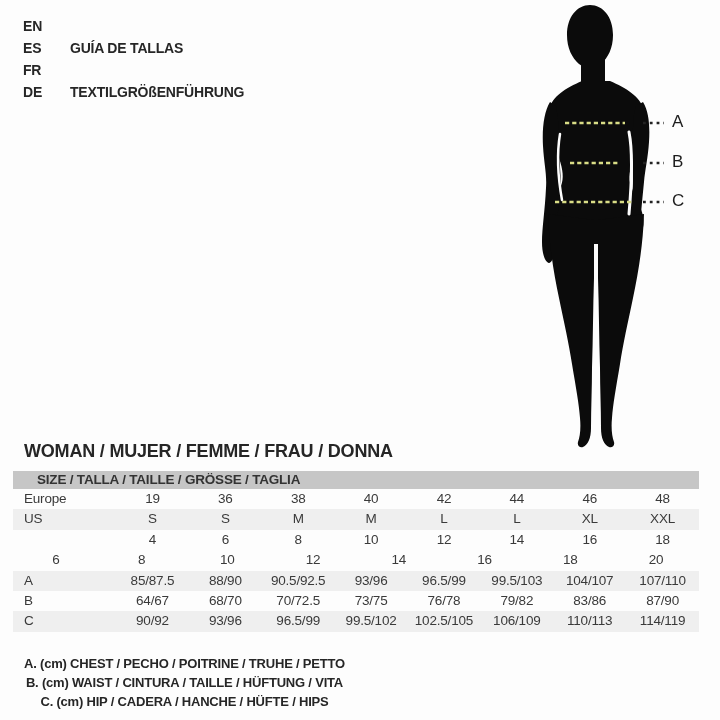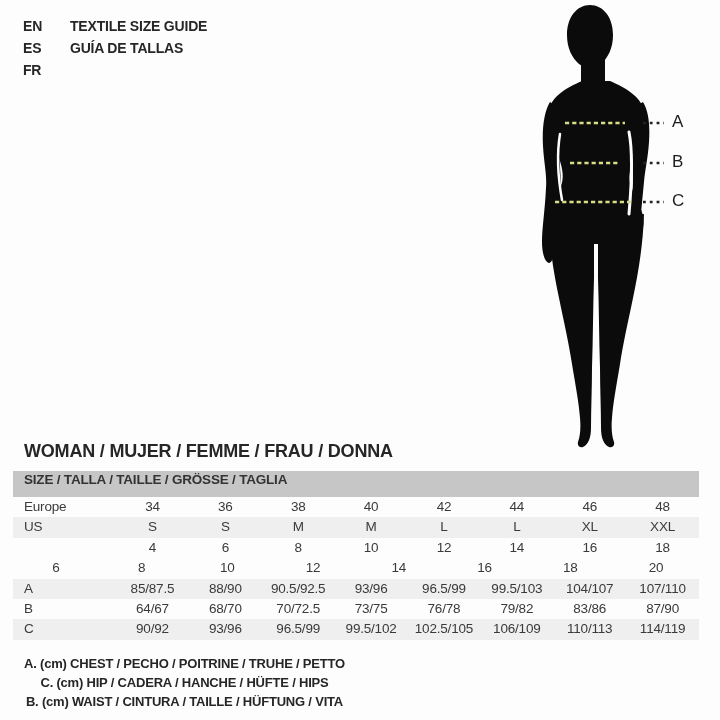--- a/index.html
+++ b/index.html
@@ -16,48 +16,51 @@
   .figure-area { position:absolute; left:490px; top:0; width:230px; height:460px; }
   .figure-area svg { position:absolute; left:0; top:0; }
   .marker-label { position:absolute; left:672px; width:22px; height:20px;
     line-height:20px; font-size:17px; color:#1d1d1d; text-align:left; }
   .marker-a { top:112px; } .marker-b { top:152px; } .marker-c { top:191px; }
   
   .section-title { position:absolute; left:24px; top:441px; font-size:18px;
     font-weight:bold; letter-spacing:-0.2px; color:#262626; }
   
   .size-table { position:absolute; left:13px; top:471px; width:686px; font-size:13.5px; }
-  .t-header { height:26px; line-height:18px; background:#c6c6c6; color:#333;
-    font-weight:bold; letter-spacing:-0.2px; padding-left:11px; box-sizing:border-box; }
+  .t-header { height:18px; line-height:18px; background:#c6c6c6; color:#333;
+    font-weight:bold; letter-spacing:-0.2px; padding-left:24px; box-sizing:border-box; }
   .t-row { display:flex; height:20.4px; line-height:20.4px; color:#3a3a3a;
     letter-spacing:-0.2px; }
   .t-row.shaded { background:#efefef;align-items:flex-end; }
   .t-label { width:103px; box-sizing:border-box; padding-left:11px; }
   .t-cell { flex:1; text-align:center; }
   
   .legend { position:absolute; left:24px; top:654px;text-align:center; }
   .legend-line { height:19px; line-height:19px; font-size:13px; font-weight:bold;
     letter-spacing:-0.2px; color:#262626; }
 </style>
 </head>
 <body>
 
 <div class="page">
 
   <div class="lang-block">
     <div class="lang-row">
       <span class="lang-code">EN</span>
-      <span class="lang-label">TEXTILE SIZE GUIDE</span>
     </div>
     <div class="lang-row">
       <span class="lang-code">ES</span>
       <span class="lang-label">GUÍA DE TALLAS</span>
     </div>
     <div class="lang-row">
       <span class="lang-code">FR</span>
+    </div>
+    <div class="lang-row">
+      <span class="lang-code">DE</span>
+      <span class="lang-label">TEXTILGRÖßENFÜHRUNG</span>
     </div>
   </div>
 
   <div class="figure-area">
     <svg width="230" height="460" viewBox="0 0 230 460" aria-hidden="true">
       <g fill="#0b0b0b">
 
         <path d="M 100 5 C 87 5 77 17 77 35 C 77 48 82 58 89 64 C 93 68 107 68 111 64 C 118 58 123 48 123 35 C 123 17 113 5 100 5 Z"></path>
 
         <rect x="91" y="48" width="24" height="38"></rect>
@@ -111,21 +114,21 @@
   <div class="marker-label marker-b">B</div>
   <div class="marker-label marker-c">C</div>
 
   <div class="section-title">WOMAN / MUJER / FEMME / FRAU / DONNA</div>
 
   <div class="size-table">
     <div class="t-header">SIZE / TALLA / TAILLE / GRÖSSE / TAGLIA</div>
 
     <div class="t-row">
       <span class="t-label">Europe</span>
-      <span class="t-cell">34</span>
+      <span class="t-cell">19</span>
       <span class="t-cell">36</span>
       <span class="t-cell">38</span>
       <span class="t-cell">40</span>
       <span class="t-cell">42</span>
       <span class="t-cell">44</span>
       <span class="t-cell">46</span>
       <span class="t-cell">48</span>
     </div>
 
     <div class="t-row shaded">
@@ -195,17 +198,17 @@
       <span class="t-cell">99.5/102</span>
       <span class="t-cell">102.5/105</span>
       <span class="t-cell">106/109</span>
       <span class="t-cell">110/113</span>
       <span class="t-cell">114/119</span>
     </div>
   </div>
 
   <div class="legend">
     <div class="legend-line">A. (cm) CHEST / PECHO / POITRINE / TRUHE / PETTO</div>
+    <div class="legend-line">B. (cm) WAIST / CINTURA / TAILLE / HÜFTUNG / VITA</div>
     <div class="legend-line">C. (cm) HIP / CADERA / HANCHE / HÜFTE / HIPS</div>
-    <div class="legend-line">B. (cm) WAIST / CINTURA / TAILLE / HÜFTUNG / VITA</div>
   </div>
 
 </div>
 
 </body></html>

